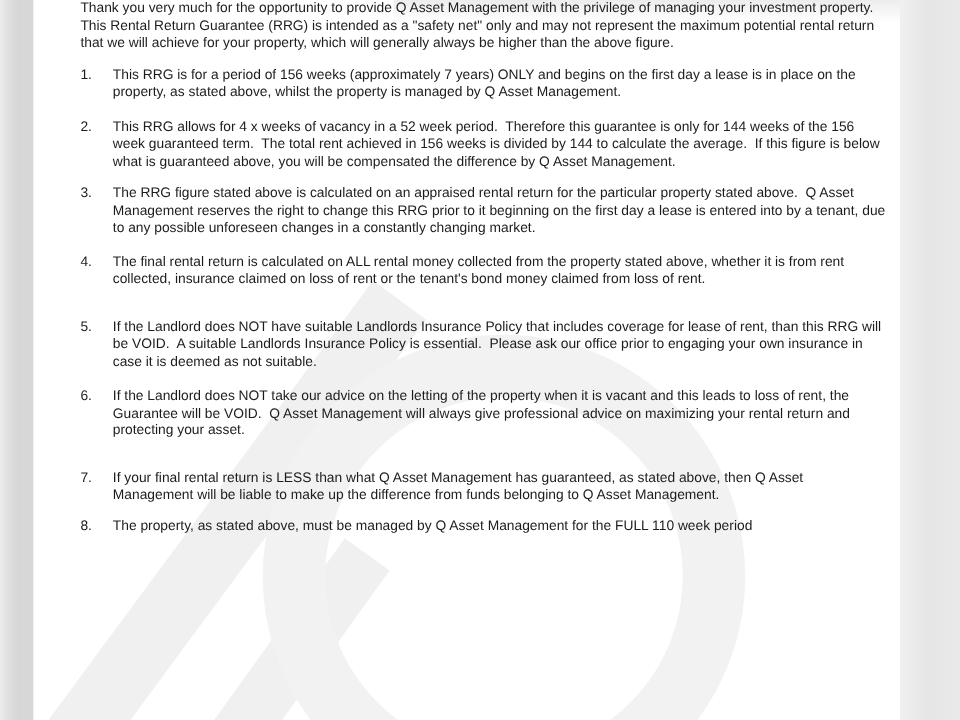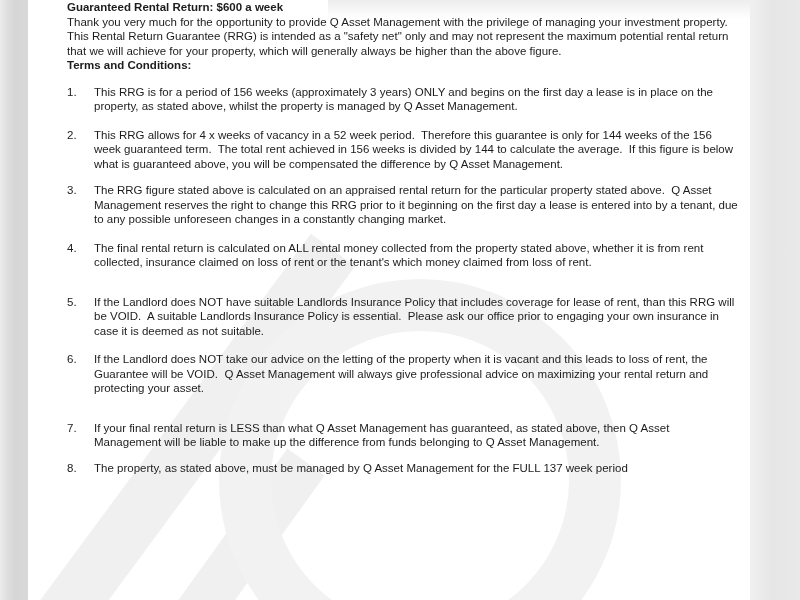--- a/index.html
+++ b/index.html
@@ -53,55 +53,53 @@
 
   <div class="page">
     <svg class="watermark" width="722" height="600" viewBox="0 0 722 600" aria-hidden="true">
       <line x1="17" y1="640" x2="305" y2="250" stroke="#f0f0f0" stroke-width="55"></line>
       <line x1="150" y1="640" x2="278" y2="462" stroke="#f0f0f0" stroke-width="46"></line>
       <circle cx="392" cy="480" r="175" fill="none" stroke="#f2f2f2" stroke-width="52"></circle>
     </svg>
     <div class="shade-tr"></div>
 
     <div class="content">
-      <p class="bold head2">Guaranteed Rental Return: $600 a week</p>
 
       <p class="p1">Thank you very much for the opportunity to provide Q Asset Management with the privilege of managing your investment property.  This Rental Return Guarantee (RRG) is intended as a "safety net" only and may not represent the maximum potential rental return that we will achieve for your property, which will generally always be higher than the above figure.</p>
 
-      <p class="bold terms-head">Terms and Conditions:</p>
 
       <div class="term t1">
         <span class="num">1.</span>
-        <span class="txt">This RRG is for a period of 156 weeks (approximately 3 years) ONLY and begins on the first day a lease is in place on the property, as stated above, whilst the property is managed by Q Asset Management.</span>
+        <span class="txt">This RRG is for a period of 156 weeks (approximately 7 years) ONLY and begins on the first day a lease is in place on the property, as stated above, whilst the property is managed by Q Asset Management.</span>
       </div>
       <div class="term">
         <span class="num">2.</span>
         <span class="txt">This RRG allows for 4 x weeks of vacancy in a 52 week period.  Therefore this guarantee is only for 144 weeks of the 156 week guaranteed term.  The total rent achieved in 156 weeks is divided by 144 to calculate the average.  If this figure is below what is guaranteed above, you will be compensated the difference by Q Asset Management.</span>
       </div>
       <div class="term t3">
         <span class="num">3.</span>
         <span class="txt">The RRG figure stated above is calculated on an appraised rental return for the particular property stated above.  Q Asset Management reserves the right to change this RRG prior to it beginning on the first day a lease is entered into by a tenant, due to any possible unforeseen changes in a constantly changing market.</span>
       </div>
       <div class="term">
         <span class="num">4.</span>
-        <span class="txt">The final rental return is calculated on ALL rental money collected from the property stated above, whether it is from rent collected, insurance claimed on loss of rent or the tenant's which money claimed from loss of rent.</span>
+        <span class="txt">The final rental return is calculated on ALL rental money collected from the property stated above, whether it is from rent collected, insurance claimed on loss of rent or the tenant's bond money claimed from loss of rent.</span>
       </div>
       <div class="term t5">
         <span class="num">5.</span>
         <span class="txt">If the Landlord does NOT have suitable Landlords Insurance Policy that includes coverage for lease of rent, than this RRG will be VOID.  A suitable Landlords Insurance Policy is essential.  Please ask our office prior to engaging your own insurance in case it is deemed as not suitable.</span>
       </div>
       <div class="term">
         <span class="num">6.</span>
         <span class="txt">If the Landlord does NOT take our advice on the letting of the property when it is vacant and this leads to loss of rent, the Guarantee will be VOID.  Q Asset Management will always give professional advice on maximizing your rental return and protecting your asset.</span>
       </div>
       <div class="term t7">
         <span class="num">7.</span>
         <span class="txt">If your final rental return is LESS than what Q Asset Management has guaranteed, as stated above, then Q Asset Management will be liable to make up the difference from funds belonging to Q Asset Management.</span>
       </div>
       <div class="term t8">
         <span class="num">8.</span>
-        <span class="txt">The property, as stated above, must be managed by Q Asset Management for the FULL 137 week period</span>
+        <span class="txt">The property, as stated above, must be managed by Q Asset Management for the FULL 110 week period</span>
       </div>
     </div>
   </div>
 
   <div class="edge-right"></div>
 </div>
 
 </body></html>

